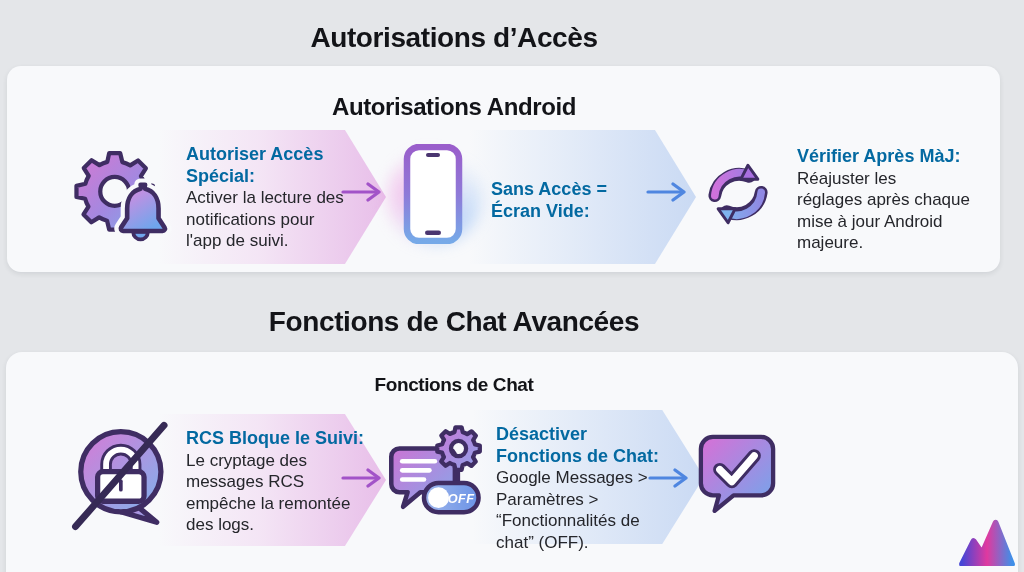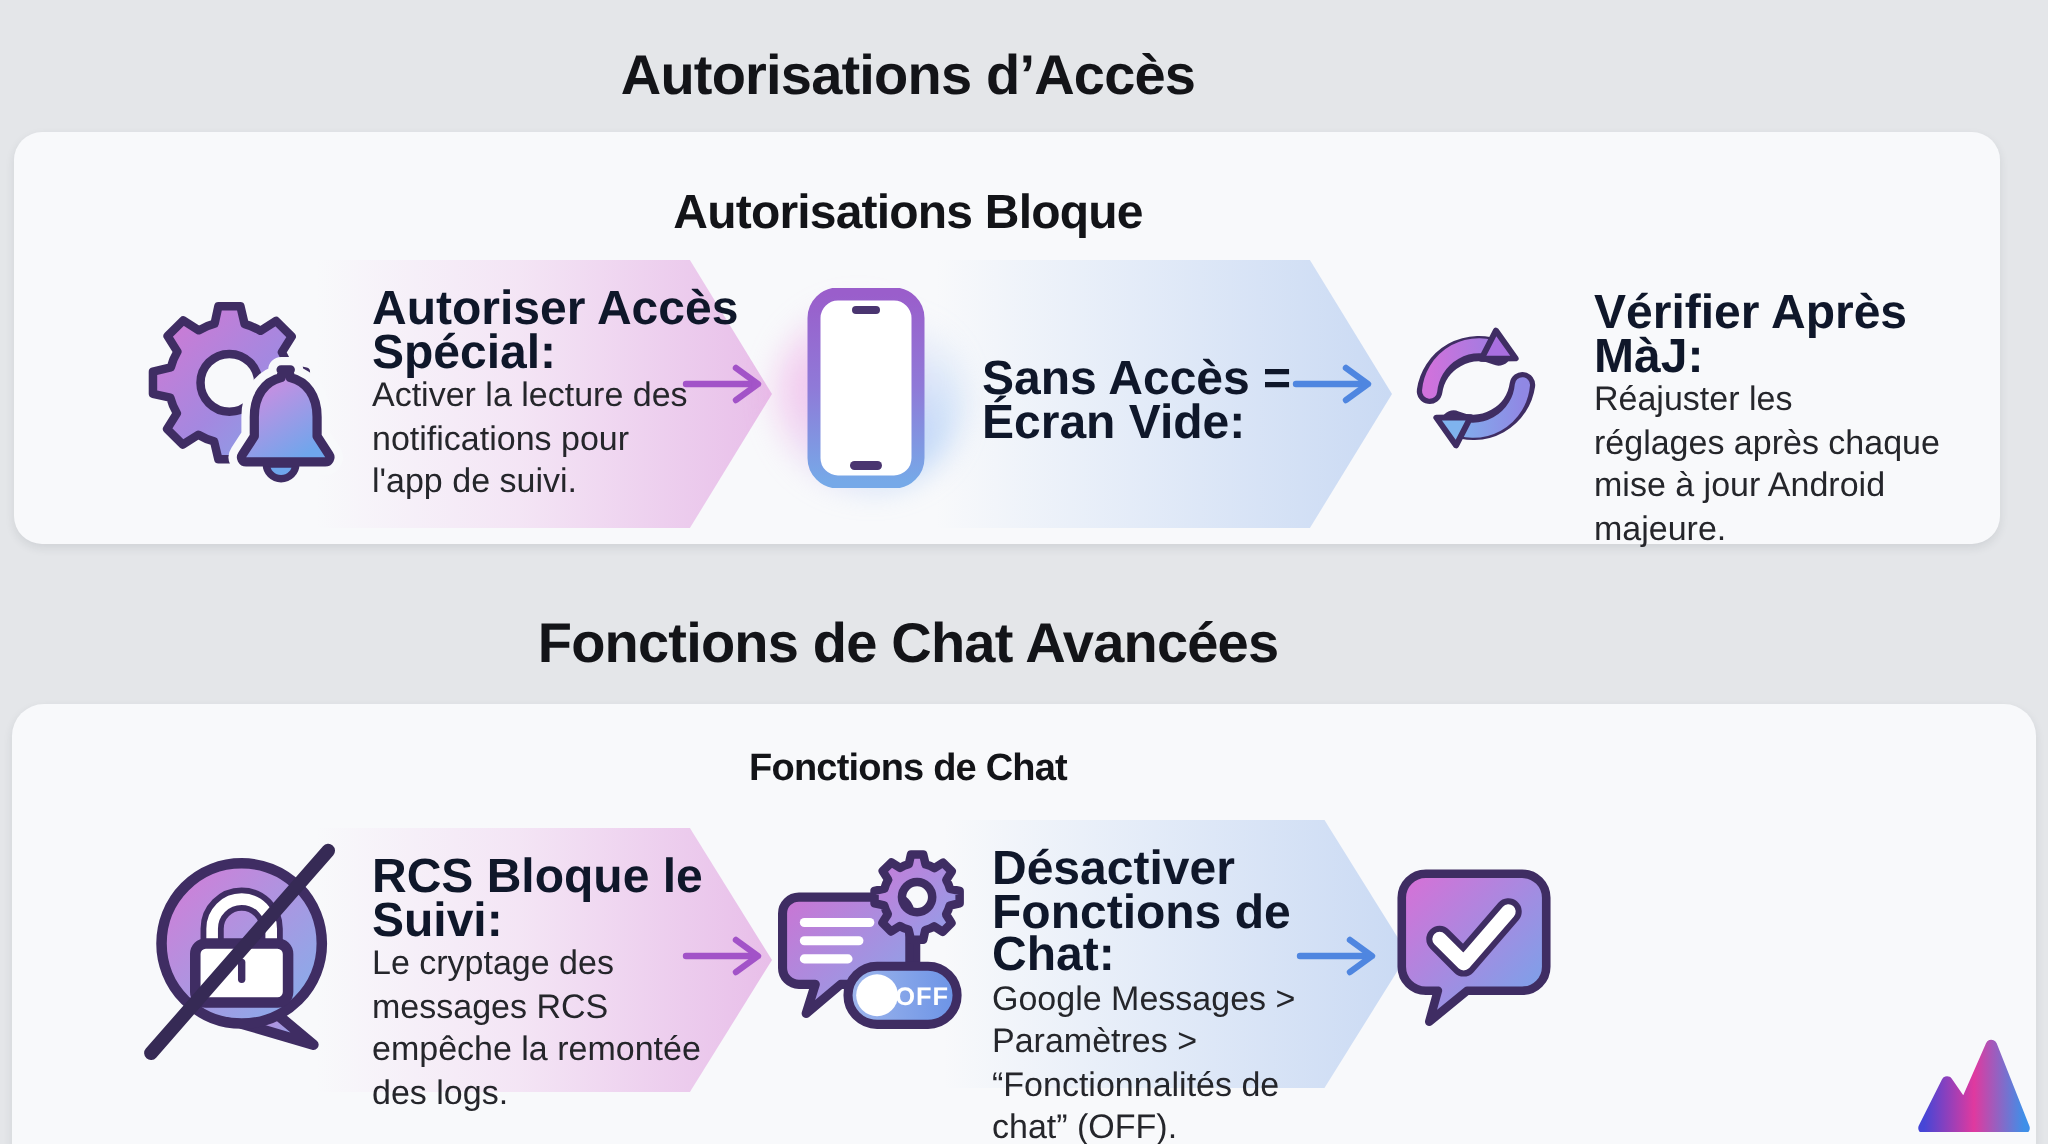--- a/index.html
+++ b/index.html
@@ -25,33 +25,33 @@
   #card2-title{top:374px; font-size:19px;}
   .chev{position:absolute; clip-path:polygon(0 0,82% 0,100% 50%,82% 100%,0 100%);}
   .chev.pink{background:linear-gradient(90deg, rgba(245,232,245,0) 0%, rgba(240,212,240,.55) 45%, rgba(231,187,232,.95) 100%);}
   .chev.blue{background:linear-gradient(90deg, rgba(228,237,250,0) 0%, rgba(213,226,246,.6) 45%, rgba(199,216,243,.95) 100%);}
   #chev1{left:158px; top:130px; width:228px; height:134px;}
   #chev2{left:468px; top:130px; width:228px; height:134px;}
   #chev3{left:158px; top:414px; width:228px; height:132px;}
   #chev4{left:472px; top:410px; width:232px; height:134px;}
   .item-text{position:absolute;}
   .item-text .heading{
-    font-weight:700; font-size:24px; line-height:21.5px;
-    color:#0f172a; white-space:pre-line;
+    font-weight:700; font-size:18px; line-height:21.5px;
+    color:#0369a1; white-space:pre-line;
   }
   .item-text .body{
     font-size:17px; line-height:21.5px; color:#25262b; white-space:pre-line;
   }
   #t1{left:186px; top:144px; width:190px;}
   #t2{left:491px; top:144px; width:185px;margin-top:35px;}
   #t3{left:797px; top:146px; width:205px;}
   #t4{left:186px; top:428px; width:195px;}
   #t5{left:496px; top:424px; width:185px;}
   #t6{left:797px; top:428px; width:200px;}
-  .icon{position:absolute;}
+  .icon{position:absolute;font-style:italic;}
   #icon1{left:72px;  top:148px; width:102px; height:96px;}
   #icon2{left:402px; top:144px; width:62px;  height:100px;}
   #icon3{left:698px; top:152px; width:80px;  height:84px;}
   #icon4{left:66px;  top:418px; width:116px; height:118px;}
   #icon5{left:384px; top:424px; width:100px; height:100px;}
   #icon6{left:694px; top:426px; width:86px;  height:94px;}
   #logo {left:958px; top:516px; width:58px;  height:50px;}
   .icon svg, #logo svg{width:100%; height:100%; display:block;}
   .glow{
     position:absolute; border-radius:50%; filter:blur(7px);
@@ -70,21 +70,21 @@
   #arrow4{left:648px; top:468px;}
 </style>
 </head>
 <body>
 
 <div class="page">
 
   <div class="band-title" id="main-title">Autorisations d’Accès</div>
 
   <div class="card" id="card1"></div>
-  <div class="band-title" id="card1-title">Autorisations Bloque</div>
+  <div class="band-title" id="card1-title">Autorisations Android</div>
 
   <div class="chev pink" id="chev1"></div>
   <div class="chev blue" id="chev2"></div>
 
   <div class="icon" id="icon1">
     <svg viewBox="0 0 110 104">
       <defs>
         <linearGradient id="gb1" x1="0" y1="0" x2="1" y2="1">
           <stop offset="0" stop-color="#d678d2"></stop>
             <stop offset=".55" stop-color="#a488e0"></stop>

